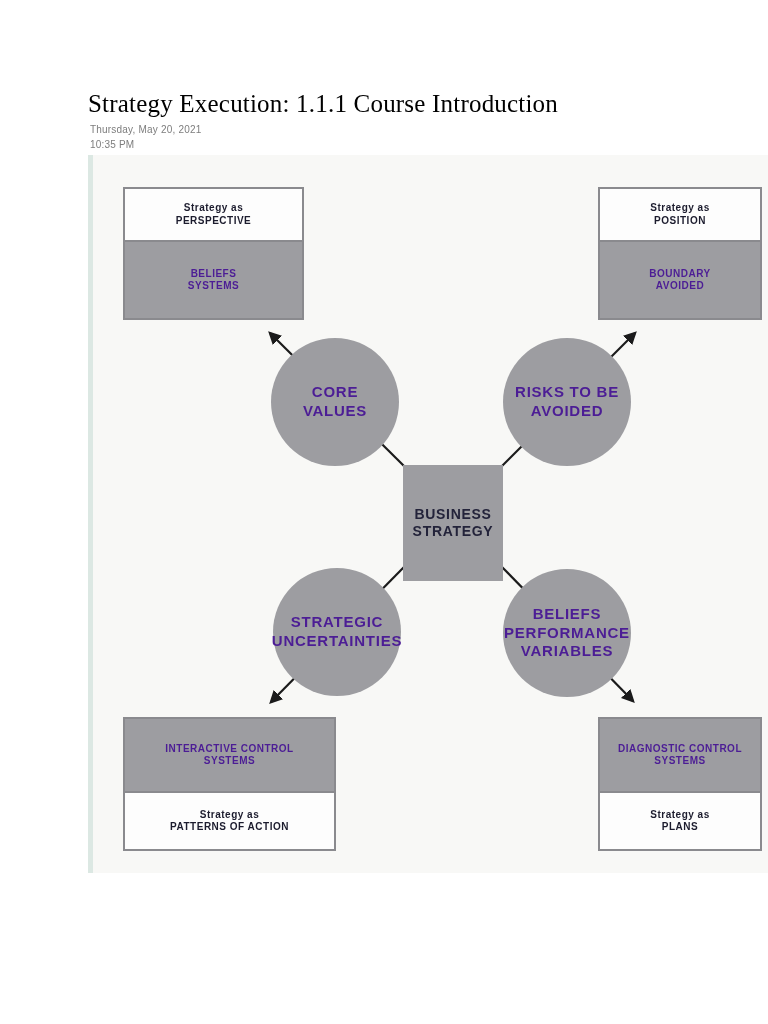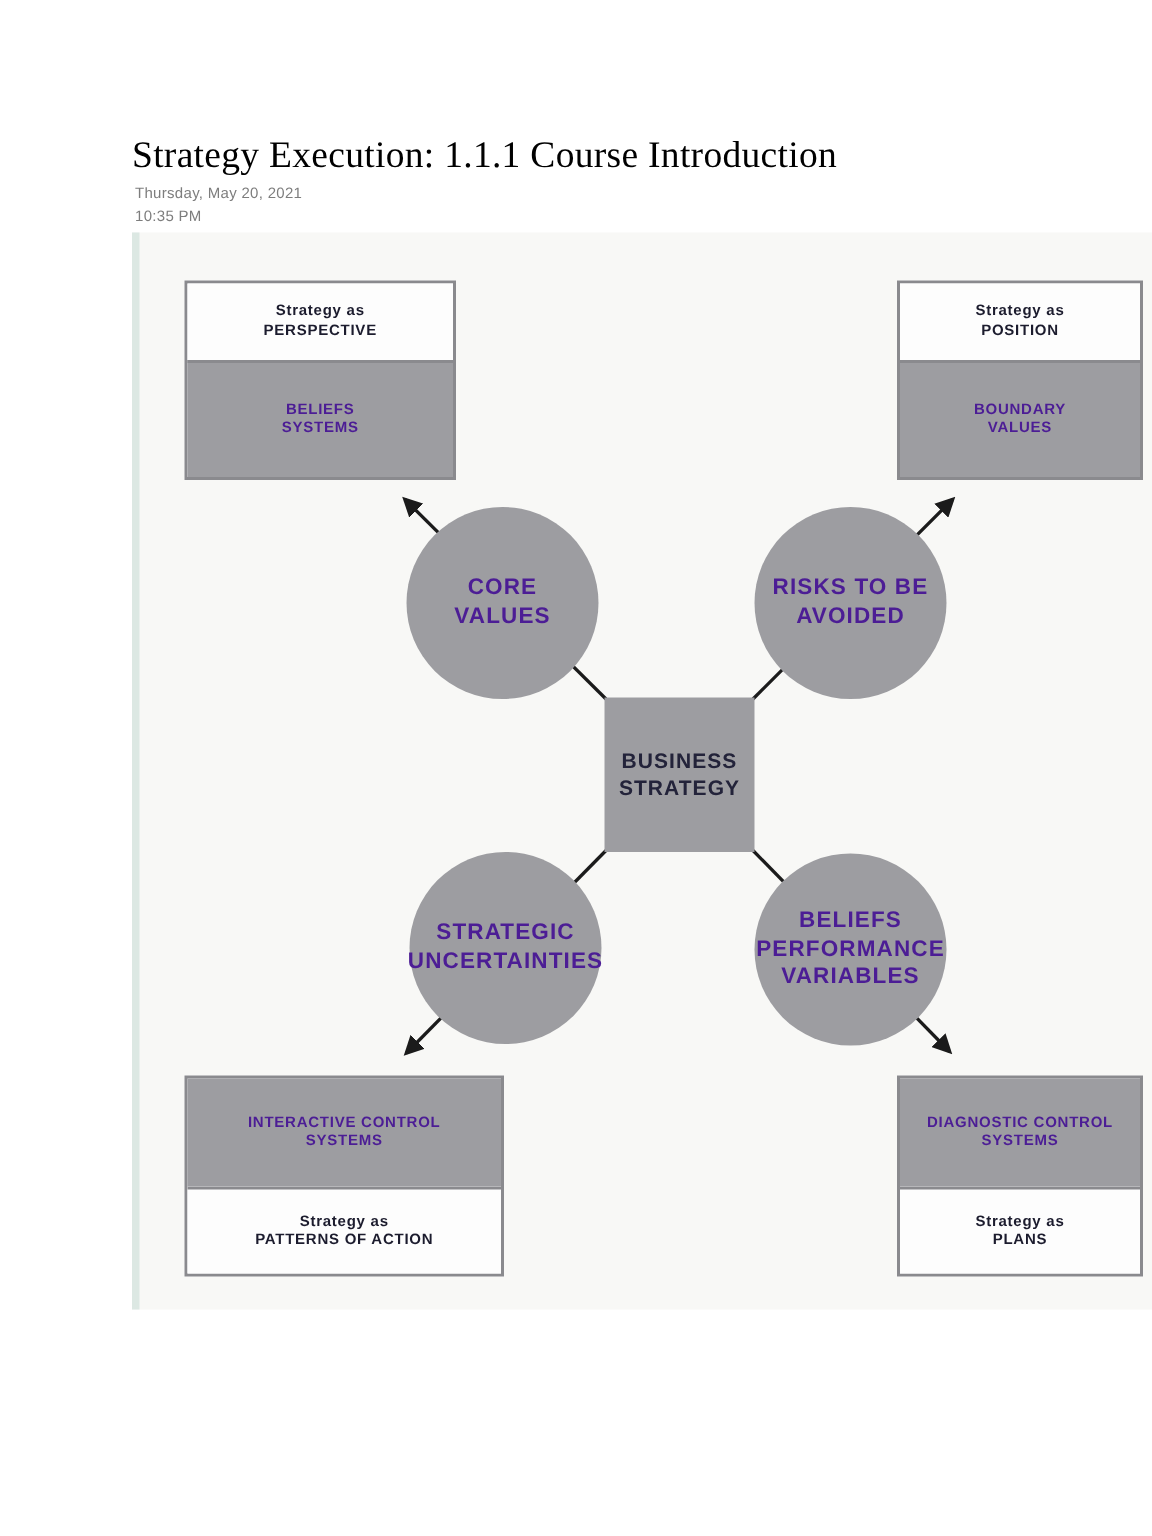--- a/index.html
+++ b/index.html
@@ -51,21 +51,21 @@
   .circle{
     position:absolute;width:128px;height:128px;border-radius:50%;
     background:#9d9da1;color:#4c1d95;display:flex;align-items:center;justify-content:center;
     font-size:15px;z-index:2;
   }
   .circle.c-tl{left:271px;top:338px;}
   .circle.c-tr{left:503px;top:338px;text-align:center;}
   .circle.c-bl{left:273px;top:568px;}
   .circle.c-br{left:503px;top:569px;}
   .square{
-    position:absolute;left:403px;top:465px;width:100px;height:103px;
+    position:absolute;left:403px;top:465px;width:100px;height:116px;
     background:#9d9da1;color:#23233a;display:flex;align-items:center;justify-content:center;
     font-size:14px;z-index:2;
   }
 </style>
 </head>
 <body>
 
 <div class="page">
 
   <h1 class="title">Strategy Execution: 1.1.1 Course Introduction</h1>
@@ -92,21 +92,21 @@
     <div class="sect white fixed-top shape-text">Strategy as
 PERSPECTIVE</div>
     <div class="sect gray grow shape-text">BELIEFS
 SYSTEMS</div>
   </div>
 
   <div class="box tr">
     <div class="sect white fixed-top shape-text">Strategy as
 POSITION</div>
     <div class="sect gray grow shape-text">BOUNDARY
-VALUES</div>
+AVOIDED</div>
   </div>
 
   <div class="box bl">
     <div class="sect gray fixed-bottom shape-text">INTERACTIVE CONTROL
 SYSTEMS</div>
     <div class="sect white grow shape-text">Strategy as
 PATTERNS OF ACTION</div>
   </div>
 
   <div class="box br">

